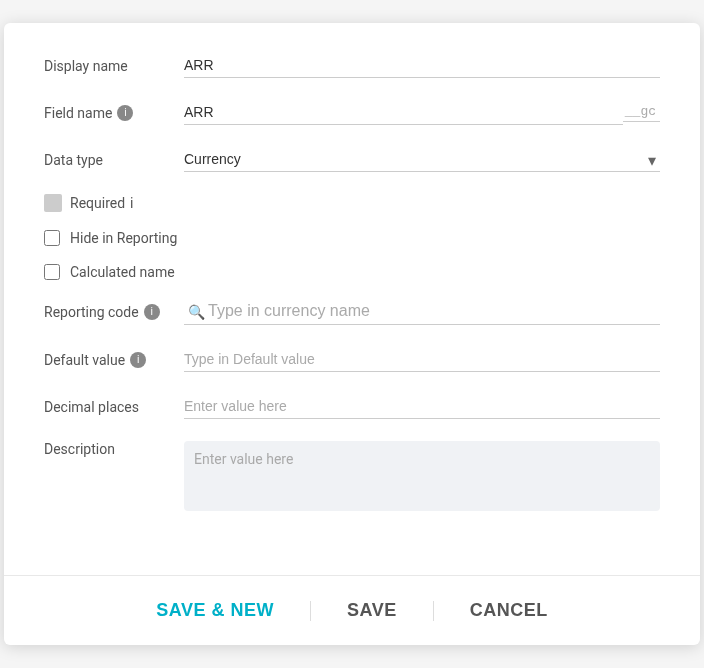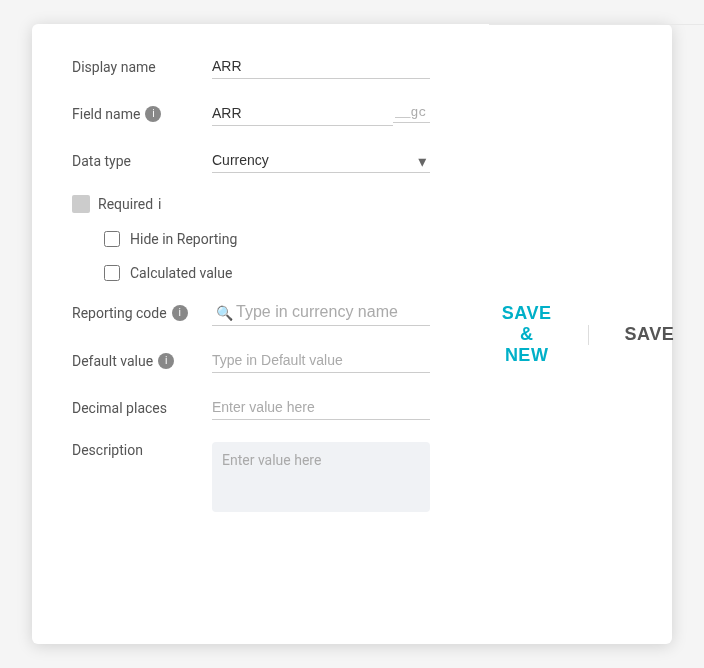--- a/index.html
+++ b/index.html
@@ -10,24 +10,24 @@
       justify-content: center;
       align-items: center;
       min-height: 100vh;
       font-size: 14px;
       color: #333;
     }
     .dialog {
       background: #fff;
       border-radius: 6px;
       box-shadow: 0 2px 16px rgba(0,0,0,0.15);
-      width: 640px;
+      width: 696px;
       min-height: 620px;
       display: flex;
-      flex-direction: row;
+      flex-direction: column;
       gap: 19px;
     }
     .dialog-body {
       flex: 1;
       padding: 30px 40px 20px 40px;
     }
     .form-row {
       display: flex;
       align-items: center;
       margin-bottom: 22px;
@@ -123,21 +123,20 @@
       color: #666;
       font-size: 16px;
       pointer-events: none;
     }
     .checkbox-row {
       display: flex;
       align-items: flex-start;
       gap: 10px;
       margin-bottom: 18px;
       padding-left: 0;
-      margin-left: 32px;
     }
     .checkbox-row input[type="checkbox"] {
       width: 16px;
       height: 16px;
       margin: 0;
       cursor: pointer;
       accent-color: #666;
     }
     .checkbox-label {
       color: #555;
@@ -294,21 +293,21 @@
       </div>
     </div>
 
     <div class="checkbox-row">
       <input type="checkbox" style="">
       <label class="checkbox-label">Hide in Reporting</label>
     </div>
 
     <div class="checkbox-row">
       <input type="checkbox" style="">
-      <label class="checkbox-label">Calculated value</label>
+      <label class="checkbox-label">Calculated name</label>
     </div>
 
     <div class="form-row">
       <div class="label">
         <span>Reporting code</span>
         <span class="info-icon">
           <span>i</span>
         </span>
       </div>
       <div class="field-value">

